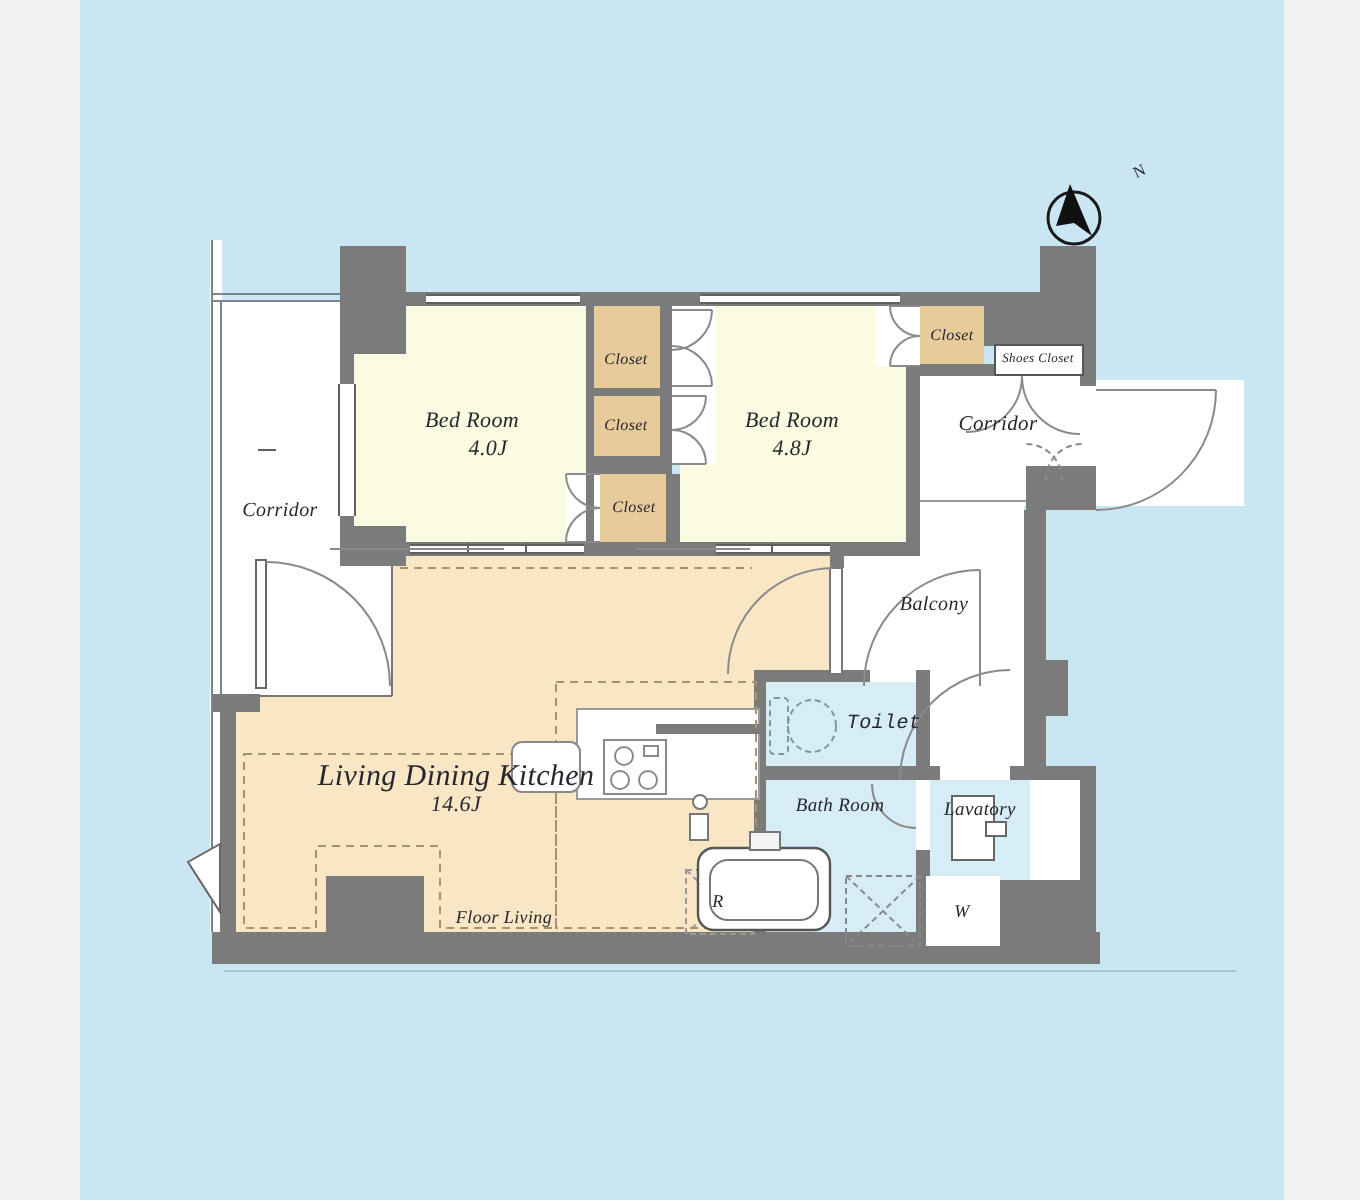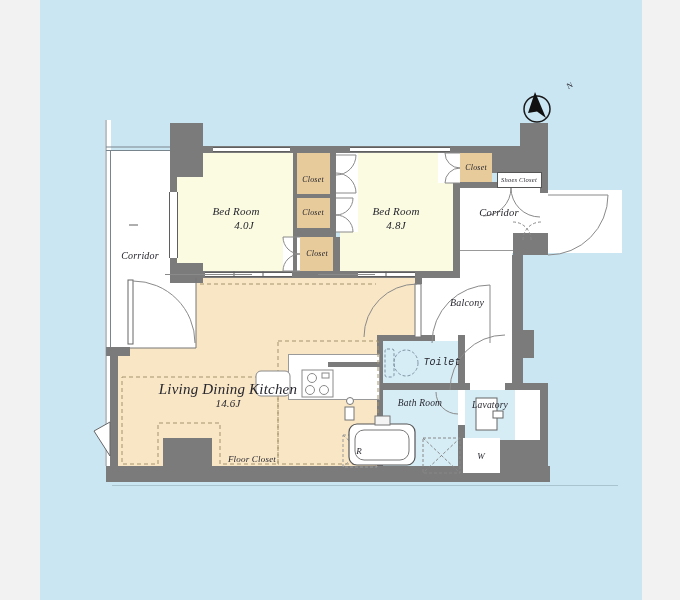--- a/index.html
+++ b/index.html
@@ -245,19 +245,19 @@
     <div class="lbl" style="left:277px;top:254px;font-size:8px;">Closet</div>
     <div class="lbl" style="left:436px;top:168px;font-size:8px;">Closet</div>
     <div class="lbl" style="left:479px;top:180px;font-size:6.5px;">Shoes Closet</div>
     <div class="lbl" style="left:459px;top:213px;font-size:10.5px;">Corridor</div>
     <div class="lbl" style="left:427px;top:303px;font-size:10px;">Balcony</div>
     <div class="lbl" style="left:402px;top:363px;font-size:10px;font-family:Liberation Mono, monospace;">Toilet</div>
     <div class="lbl" style="left:380px;top:404px;font-size:9.5px;">Bath Room</div>
     <div class="lbl" style="left:450px;top:406px;font-size:9.5px;">Lavatory</div>
     <div class="lbl" style="left:188px;top:389px;font-size:15px;">Living Dining Kitchen</div>
     <div class="lbl" style="left:188px;top:403px;font-size:11px;">14.6J</div>
-    <div class="lbl" style="left:212px;top:459px;font-size:9px;">Floor Closet</div>
+    <div class="lbl" style="left:212px;top:459px;font-size:9px;">Floor Living</div>
     <div class="lbl" style="left:441px;top:456px;font-size:9px;">W</div>
     <div class="lbl" style="left:319px;top:451px;font-size:9px;">R</div>
     <div class="lbl" style="left:530px;top:86px;font-size:8px;transform:translate(-50%,-50%) rotate(-25deg);font-style:normal;">N</div>
 
   </div>
 </div>
 
 </body></html>

